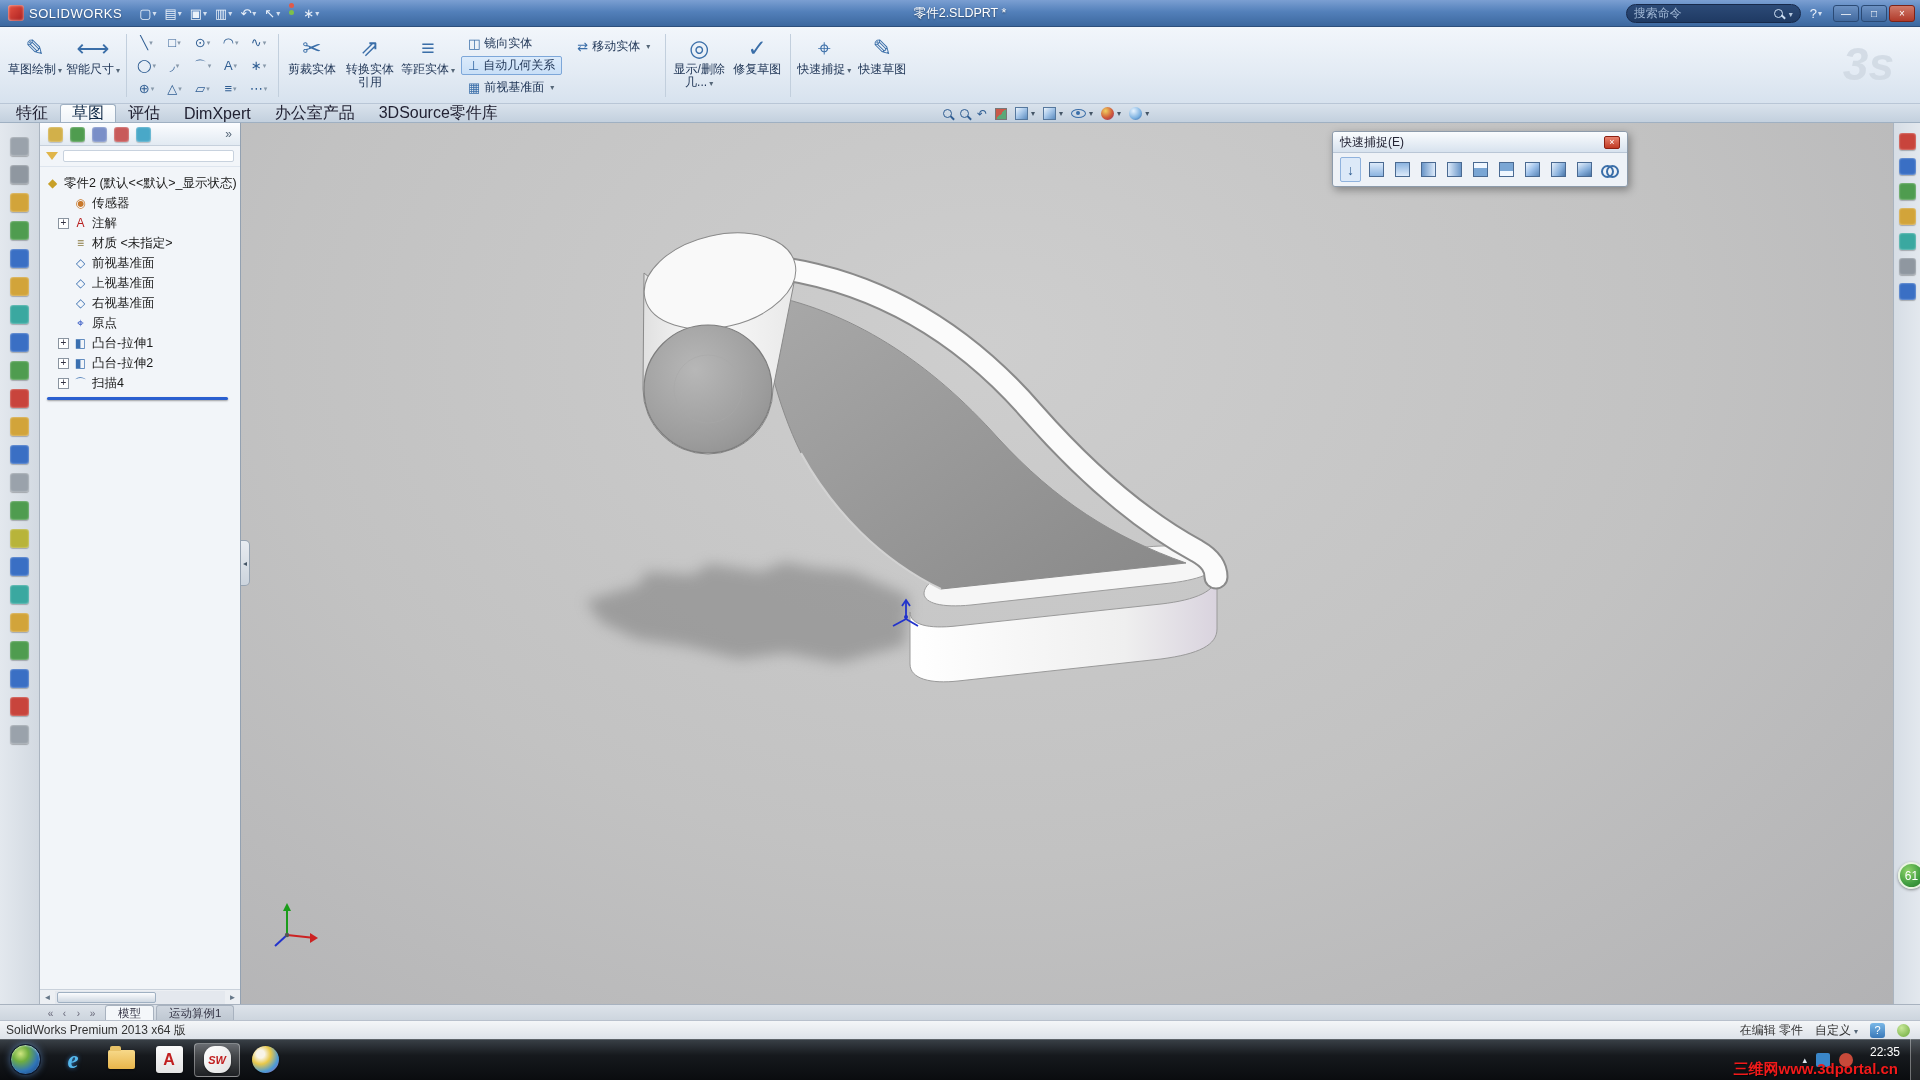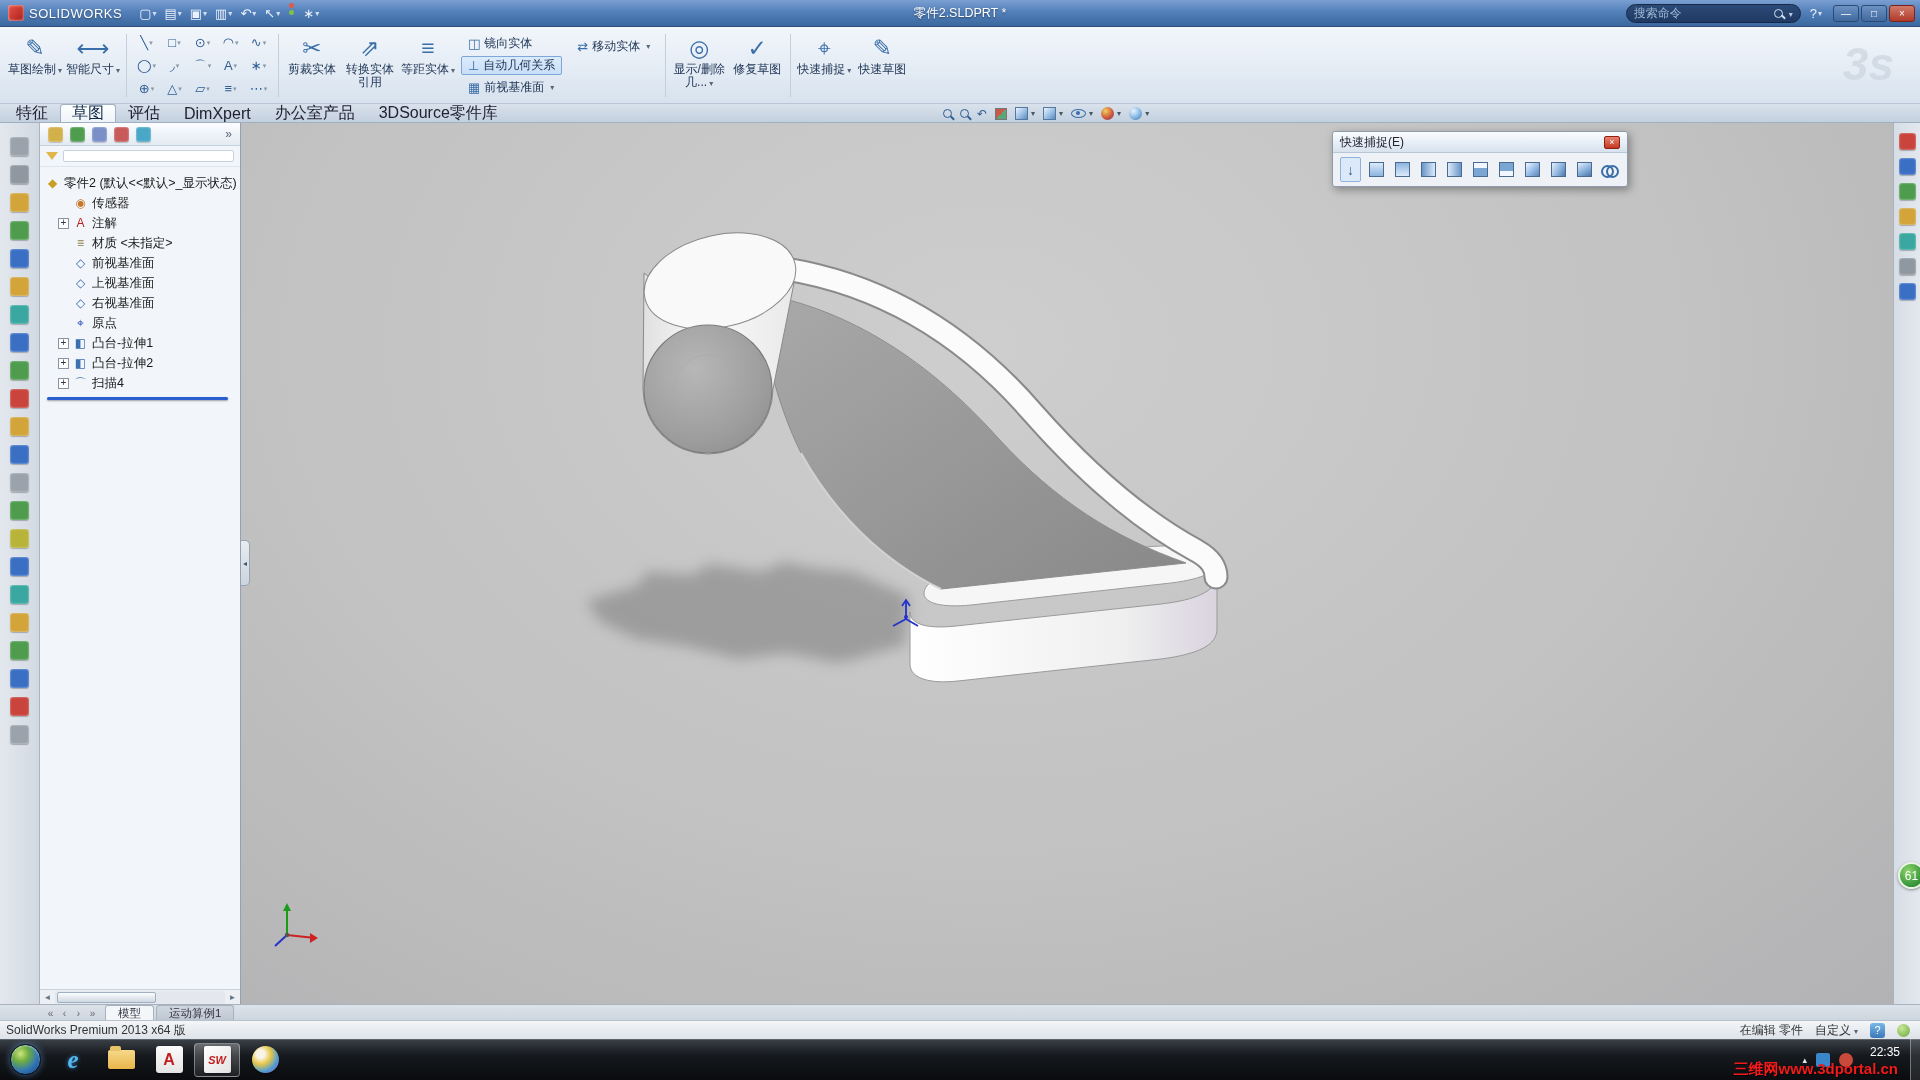--- a/index.html
+++ b/index.html
@@ -137,21 +137,21 @@
   .start{width:31px;height:31px;border-radius:50%;margin:0 8px 0 10px;flex:none;
     background:radial-gradient(circle at 33% 30%,#cfe681 0%,#6fae3f 28%,#2f74b8 62%,#173a6e 100%);
     border:1px solid #0c1830;box-shadow:0 0 7px rgba(120,180,255,.5),inset 0 1px 2px rgba(255,255,255,.6)}
   .task-slot{width:46px;height:34px;margin:0 1px;border-radius:4px;display:flex;align-items:center;justify-content:center}
   .task-slot.active{background:linear-gradient(rgba(255,255,255,.28),rgba(255,255,255,.08));border:1px solid rgba(255,255,255,.35)}
   .ie{font-family:"Liberation Serif","DejaVu Serif",serif;font-style:italic;font-weight:bold;font-size:25px;color:#55b8ec;text-shadow:0 0 4px rgba(60,140,220,.8)}
   .folder{width:27px;height:19px;background:linear-gradient(#f7d98a,#e8b54a);border-radius:2px;position:relative;box-shadow:0 1px 2px rgba(0,0,0,.5)}
   .folder::before{content:"";position:absolute;top:-4px;left:2px;width:11px;height:5px;background:#e8c268;border-radius:2px 2px 0 0}
   .adobe{width:27px;height:27px;background:linear-gradient(#fbfbfb,#e4e4e4);border-radius:3px;color:#c11f1f;font-weight:bold;font-size:16px;
     display:flex;align-items:center;justify-content:center;box-shadow:0 1px 2px rgba(0,0,0,.5)}
-  .swi{width:27px;height:27px;background:linear-gradient(135deg,#ffffff,#e2e2e2);border-radius:2px;color:#c11f1f;font-weight:bold;
+  .swi{width:27px;height:27px;background:linear-gradient(135deg,#ffffff,#e2e2e2);border-radius:11px;color:#c11f1f;font-weight:bold;
     font-style:italic;font-size:11px;display:flex;align-items:center;justify-content:center;box-shadow:0 1px 2px rgba(0,0,0,.5)}
   .palette{width:27px;height:27px;border-radius:50%;background:radial-gradient(circle at 32% 30%,#f8f4e8 15%,#e8c84a 38%,#4a9ad8 68%,#b84a98 100%);box-shadow:0 1px 2px rgba(0,0,0,.5)}
   .tray{margin-left:auto;display:flex;align-items:center;gap:9px;padding-right:16px;color:#fff}
   .t-up{font-size:9px;color:#dfe8f0}
   .tray-ic{width:14px;height:14px;border-radius:2px}
   .clock{font-size:12px;color:#fff;text-align:center;line-height:1.1;margin:0 4px 14px 8px}
   .showdesk{position:absolute;right:0;top:0;width:10px;height:41px;background:rgba(255,255,255,.1);border-left:1px solid rgba(255,255,255,.35)}
   .watermark{position:absolute;right:22px;bottom:1px;font-size:15px;font-weight:bold;color:#f21a1a;text-shadow:1px 1px 1px rgba(0,0,0,.55);z-index:60}
   .badge61{position:absolute;right:-5px;top:862px;width:27px;height:27px;border-radius:50%;color:#fff;font-size:12px;
     display:flex;align-items:center;justify-content:center;z-index:45;border:2px solid #e8f4e0;

